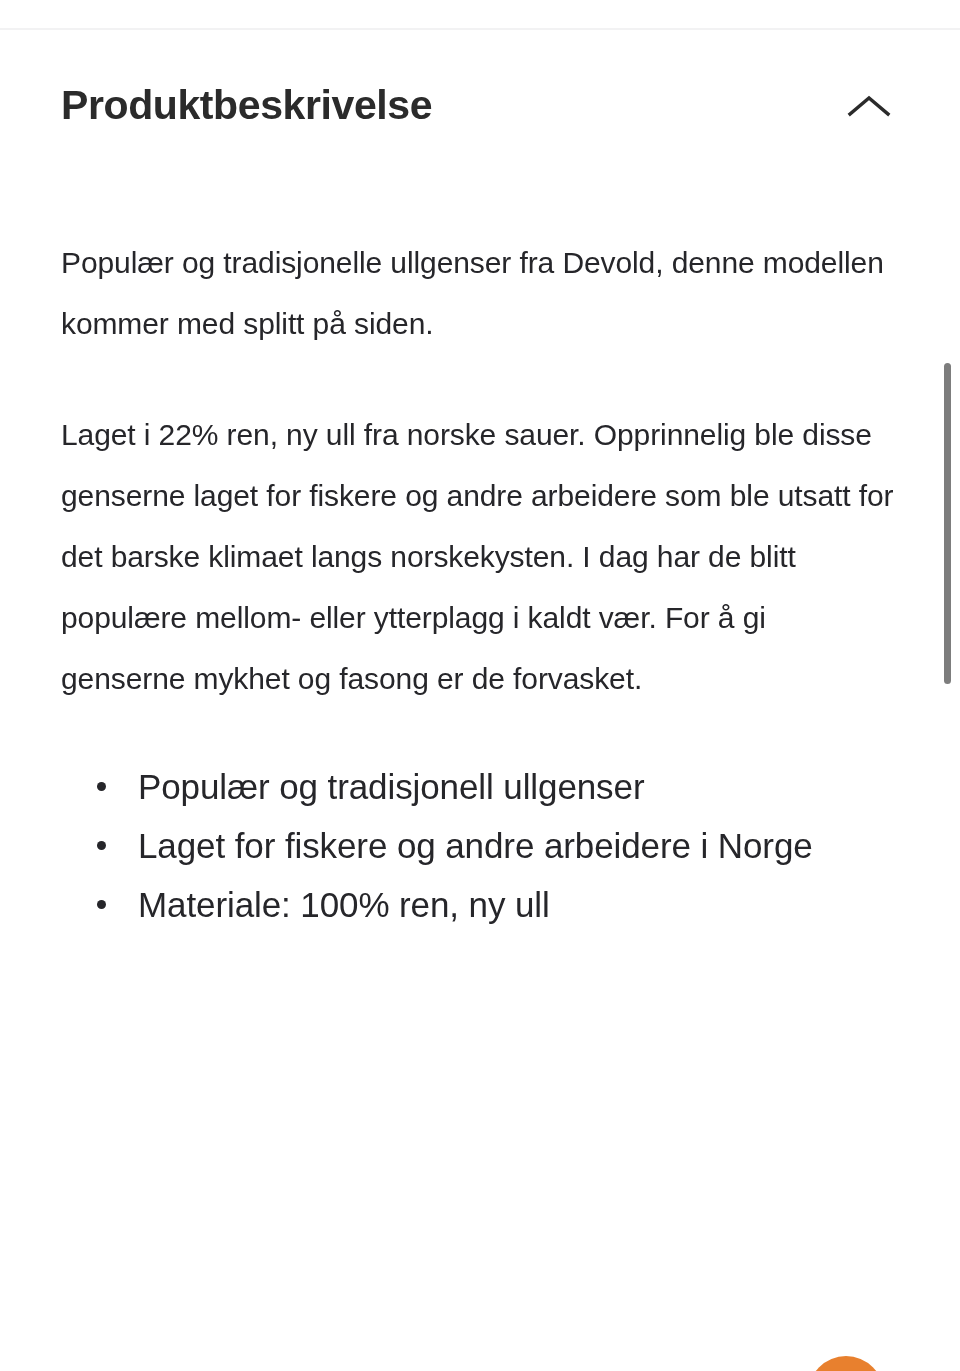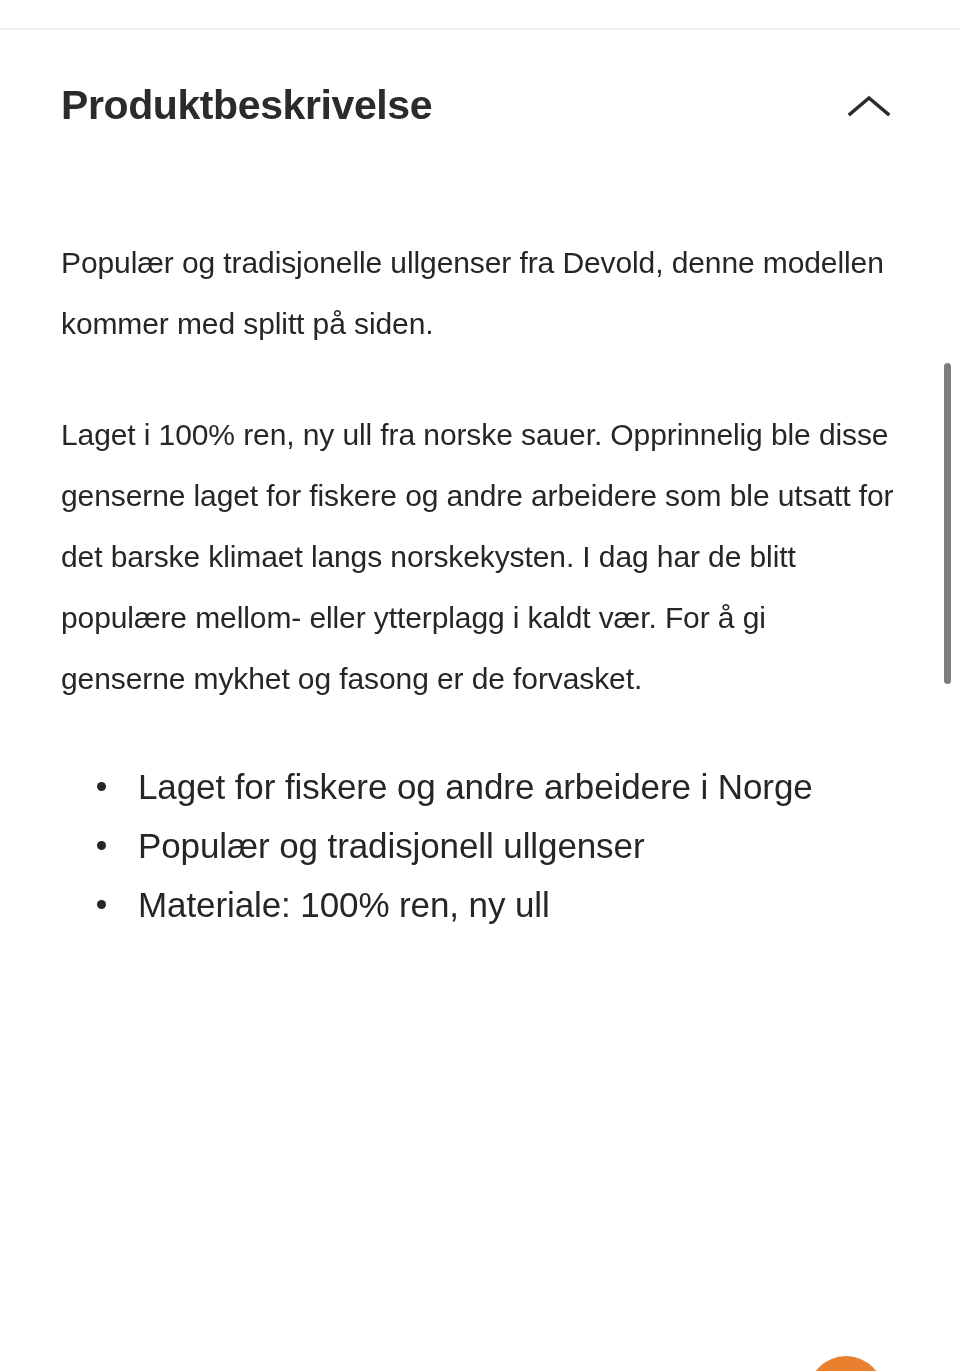--- a/index.html
+++ b/index.html
@@ -160,30 +160,30 @@
       <svg width="46" height="30" viewBox="0 0 46 30" fill="none" aria-hidden="true">
         <path d="M4 23 L23 7 L42 23" stroke="#2b2b2b" stroke-width="3.4" stroke-linecap="square" stroke-linejoin="miter" fill="none"></path>
       </svg>
     </div>
   </div>
 
   <div class="content">
 
     <p class="para">Populær og tradisjonelle ullgenser fra Devold, denne modellen kommer med splitt på siden.</p>
 
-    <p class="para">Laget i 100% ren, ny ull fra norske sauer. Opprinnelig ble disse genserne laget for fiskere og andre arbeidere som ble utsatt for det barske klimaet langs norskekysten. I dag har de blitt populære mellom- eller ytterplagg i kaldt vær. For å gi genserne mykhet og fasong er de forvasket.</p>
+    <p class="para">Laget i 22% ren, ny ull fra norske sauer. Opprinnelig ble disse genserne laget for fiskere og andre arbeidere som ble utsatt for det barske klimaet langs norskekysten. I dag har de blitt populære mellom- eller ytterplagg i kaldt vær. For å gi genserne mykhet og fasong er de forvasket.</p>
 
     <ul class="bullet-list">
       <li>
         <span class="dot"></span>
-        <span>Laget for fiskere og andre arbeidere i Norge</span>
+        <span>Populær og tradisjonell ullgenser</span>
       </li>
       <li>
         <span class="dot"></span>
-        <span>Populær og tradisjonell ullgenser</span>
+        <span>Laget for fiskere og andre arbeidere i Norge</span>
       </li>
       <li>
         <span class="dot"></span>
         <span>Materiale: 100% ren, ny ull</span>
       </li>
     </ul>
 
   </div>
 
   <div class="scrollbar-track"></div>

